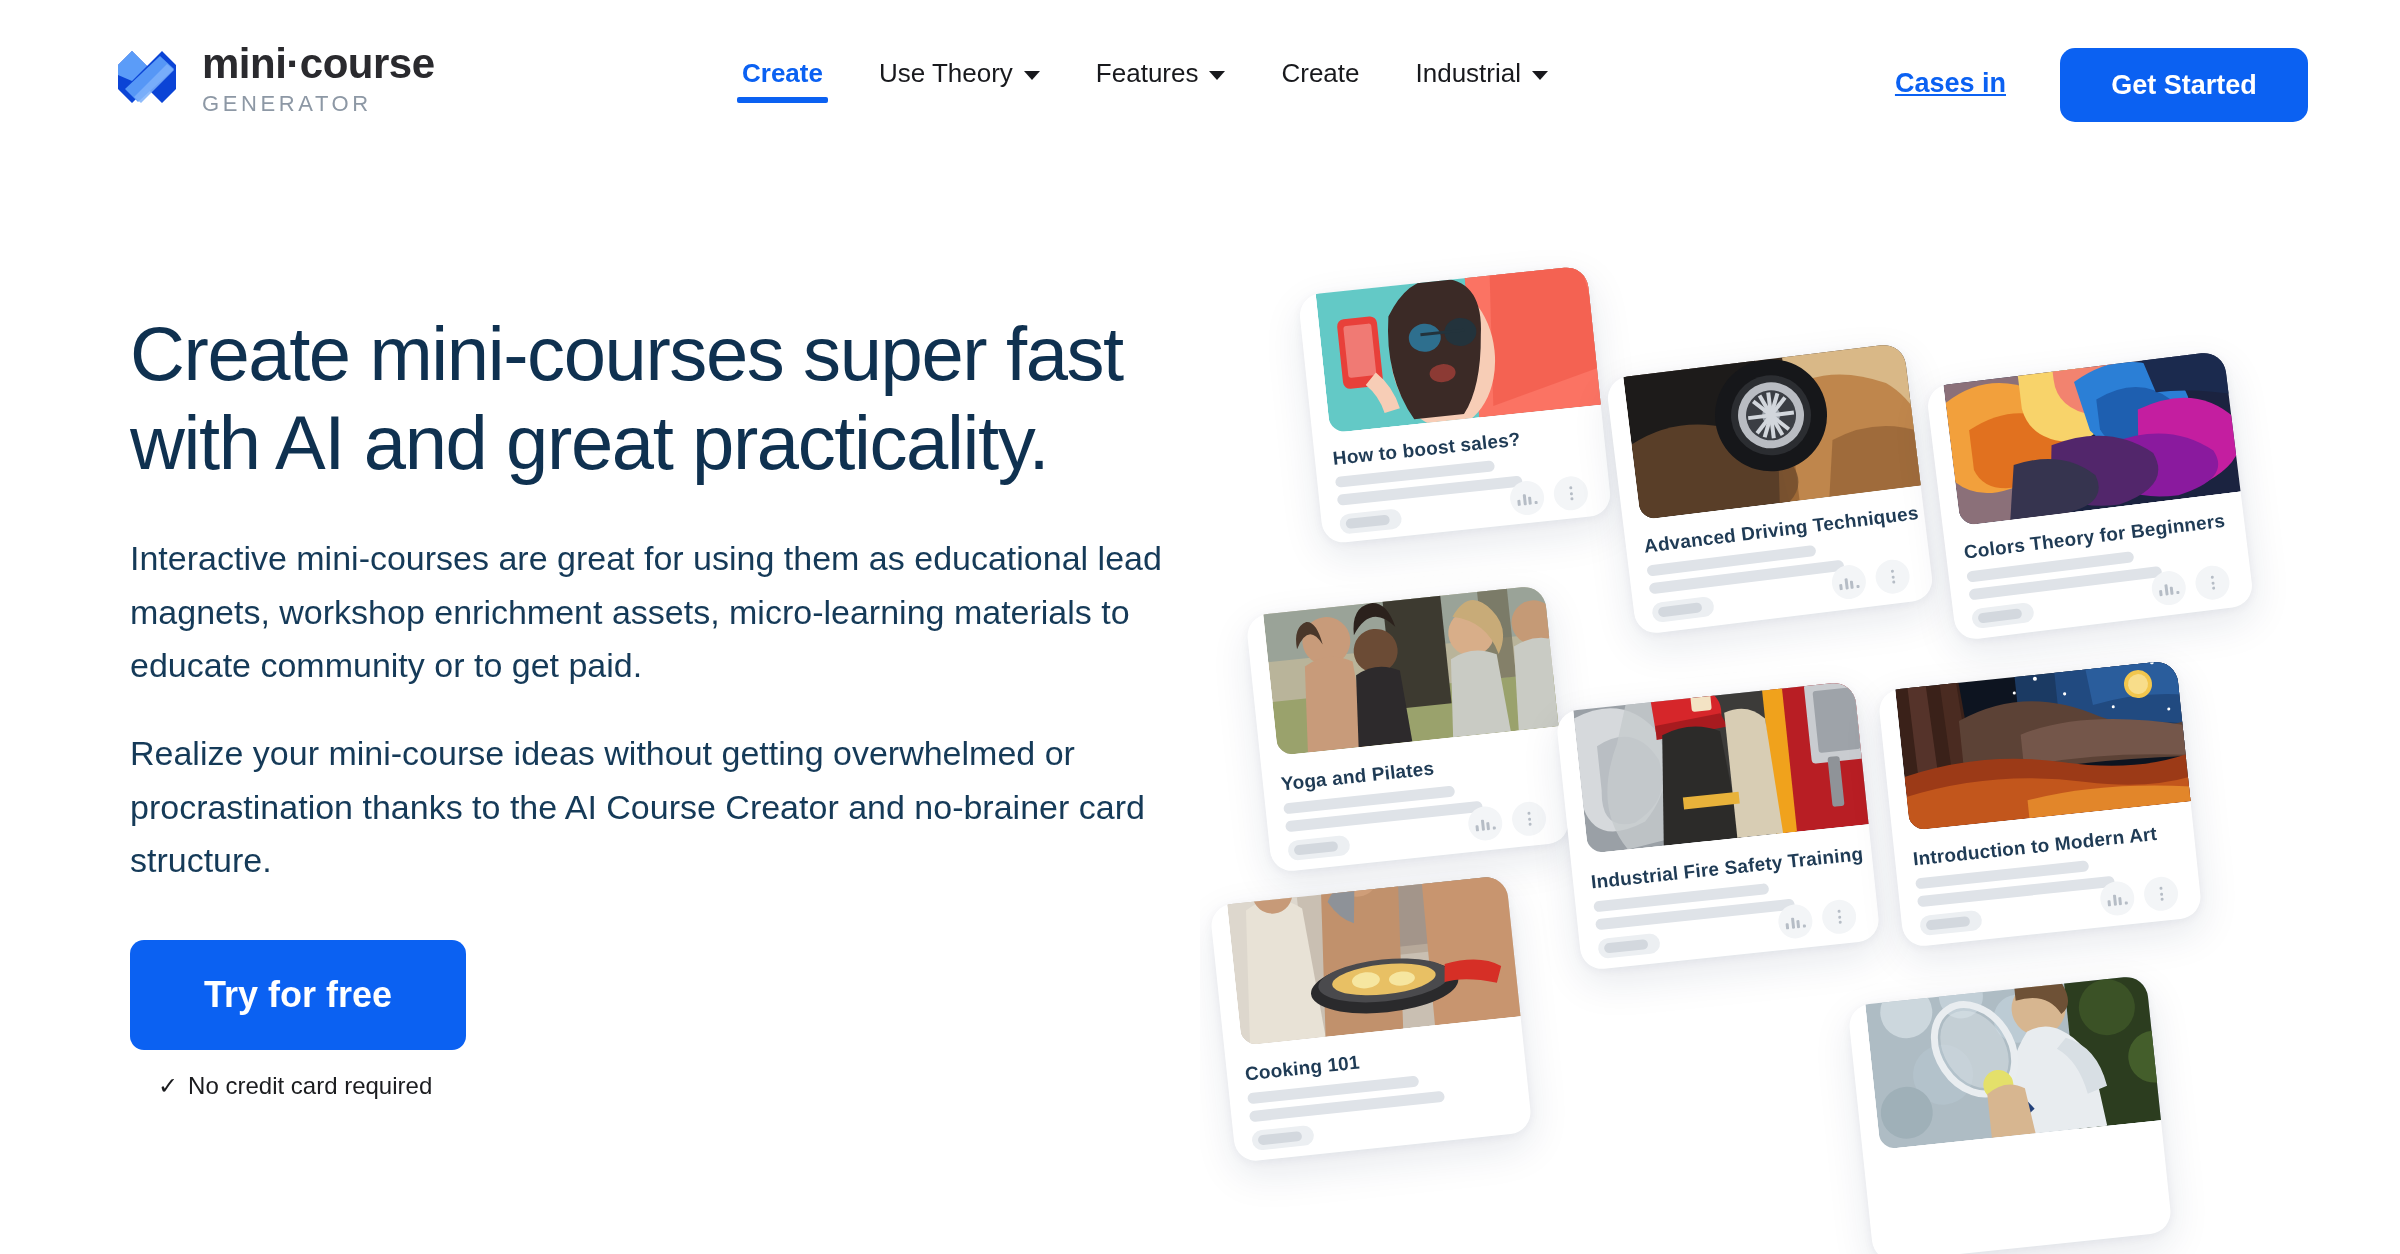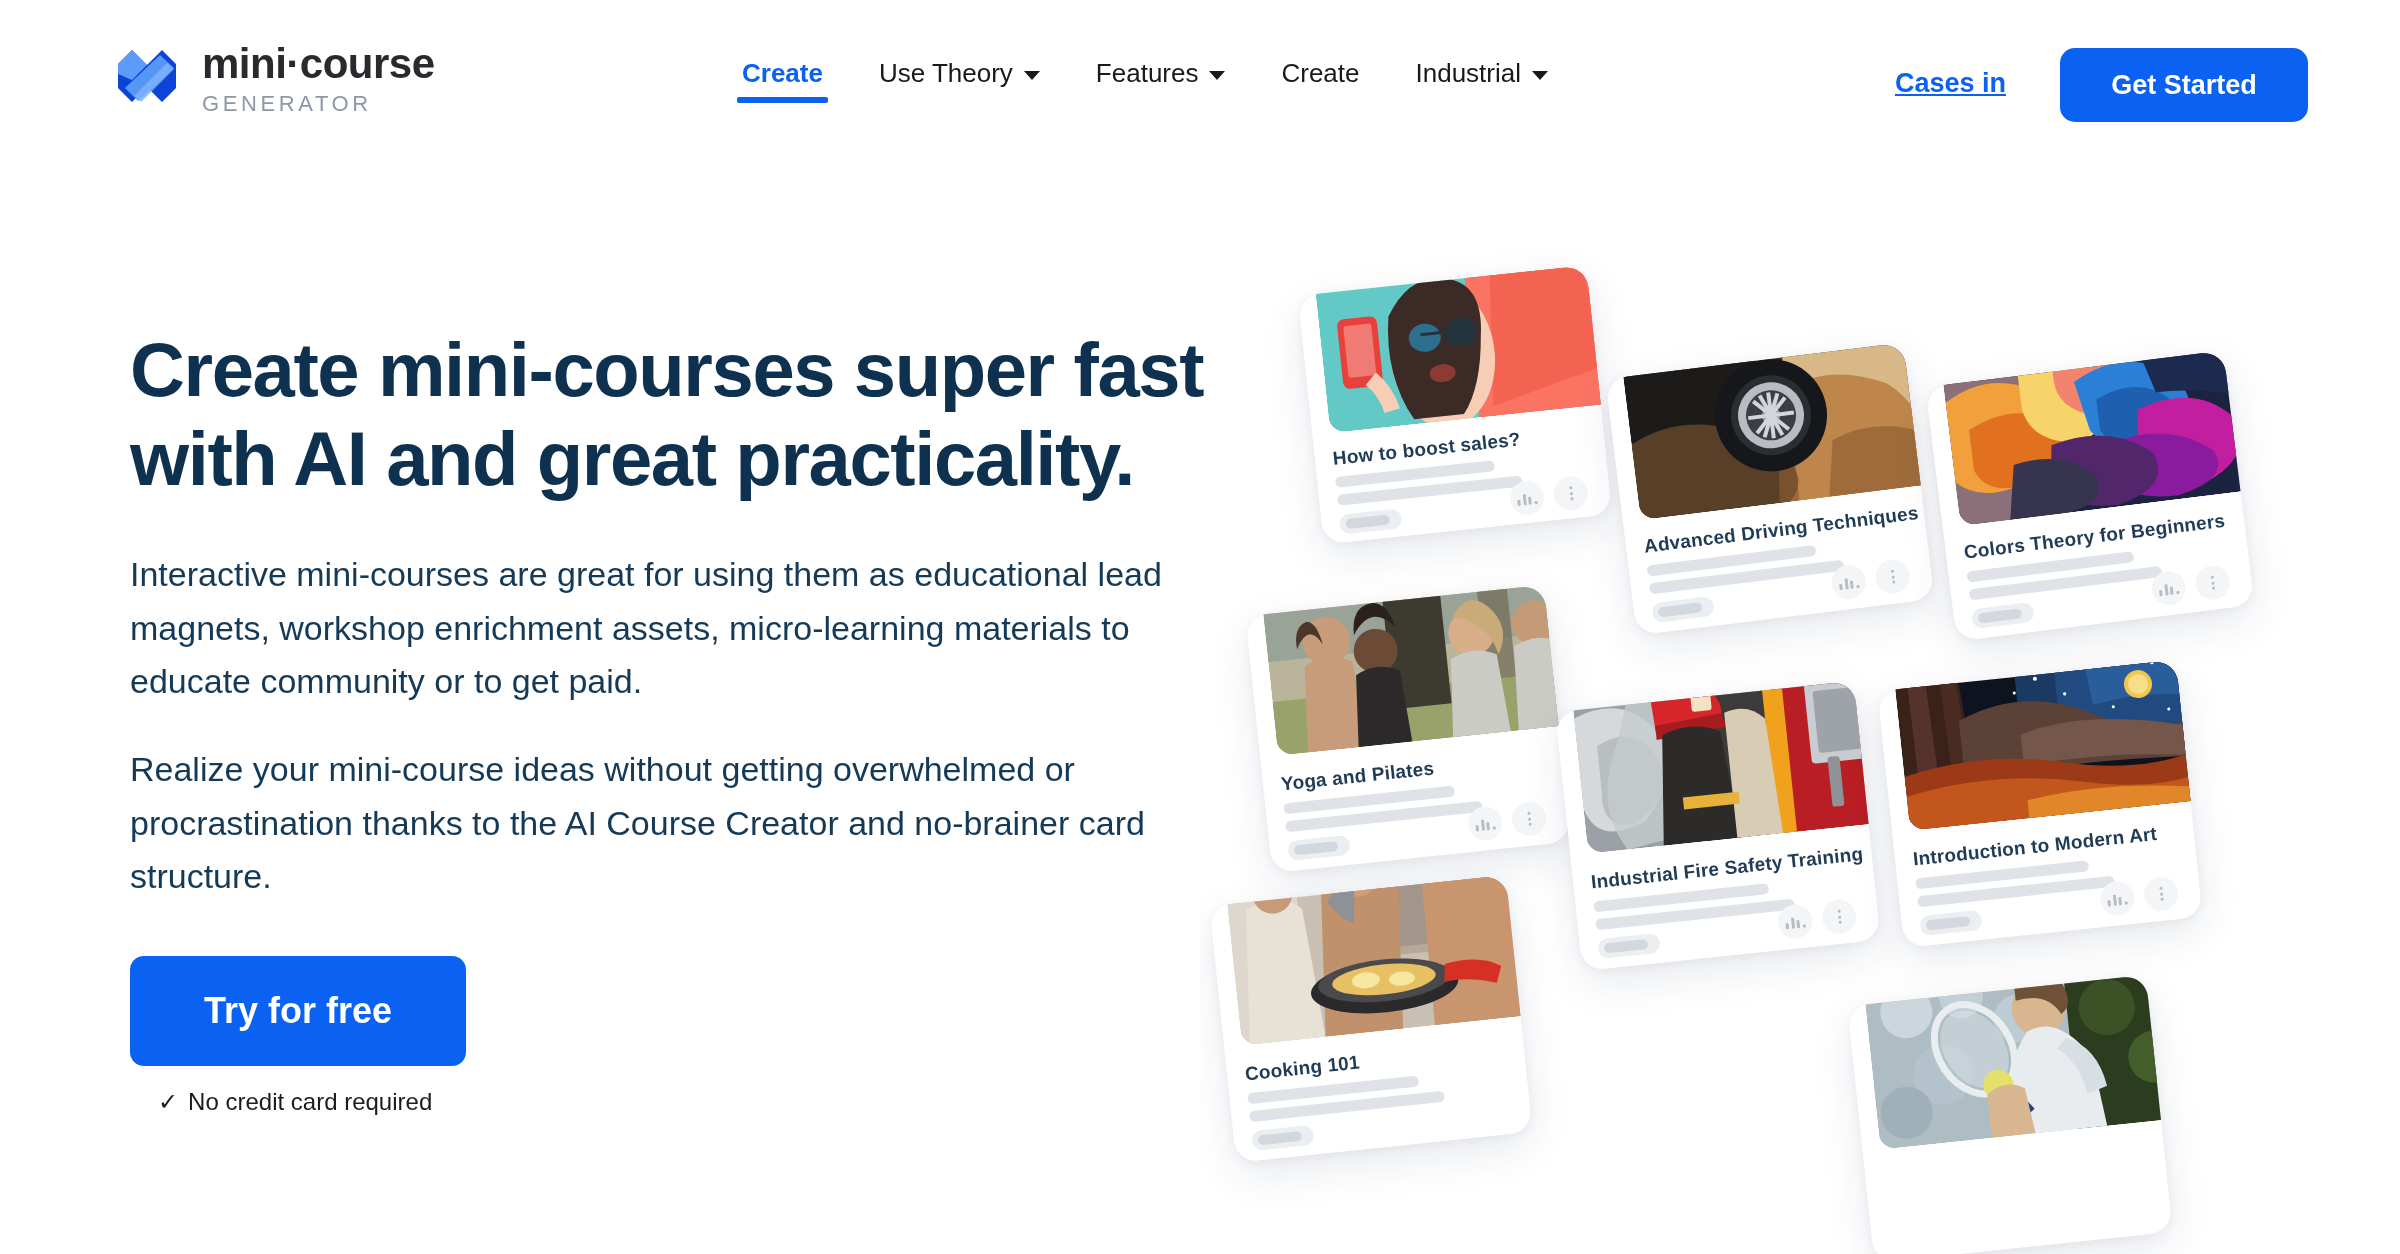--- a/index.html
+++ b/index.html
@@ -11,21 +11,21 @@
   }
   .page { position: relative; width: 2400px; height: 1254px; background: #fff; }
 
   
   .header {
     position: absolute; top: 0; left: 0; width: 2400px; height: 172px;
     display: flex; align-items: center; background: #fff;
   }
   .brand {
     position: absolute; left: 112px; top: 42px;
-    display: flex; align-items: center; gap: 20px;
+    display: flex; align-items: flex-end; gap: 20px;
   }
   .logo-mark { width: 70px; height: 70px; position: relative; flex: none; }
   .brand-text { display: flex; flex-direction: column; line-height: 1; }
   .brand-name {
     font-size: 42px; font-weight: 700; color: #2a2a2e;
     letter-spacing: -0.5px; line-height: 1.05;
   }
   .brand-sub {
     font-size: 22px; font-weight: 400; color: #8d98a5;
     letter-spacing: 3.6px; margin-top: 7px;
@@ -58,22 +58,22 @@
     position: absolute; right: 92px; top: 48px;
     width: 248px; height: 74px; border-radius: 15px;
     background: #0b61f2; color: #fff; border: none;
     font-family: inherit; font-size: 27px; font-weight: 700;
     cursor: pointer; display: flex; align-items: center; justify-content: center;
   }
 
   
   .hero-left { position: absolute; left: 130px; top: 310px; width: 1090px; }
   .headline {
-    font-size: 76px; font-weight: 700; color: #0f3150;
-    line-height: 1.17; letter-spacing: -1.4px; margin-bottom: 44px; margin-top: 16px;
+    font-size: 76px; font-weight: 400; color: #0f3150;
+    line-height: 1.17; letter-spacing: -1.4px; margin-bottom: 44px;
   }
   .lead {
     font-size: 34px; color: #153a58; line-height: 1.58;
     font-weight: 400; margin-bottom: 34px; max-width: 1060px;
   }
   .btn-try {
     margin-top: 52px; width: 336px; height: 110px; border-radius: 14px;
     background: #0b61f2; color: #fff; border: none;
     font-family: inherit; font-size: 36px; font-weight: 600;
     cursor: pointer; display: flex; align-items: center; justify-content: center;

